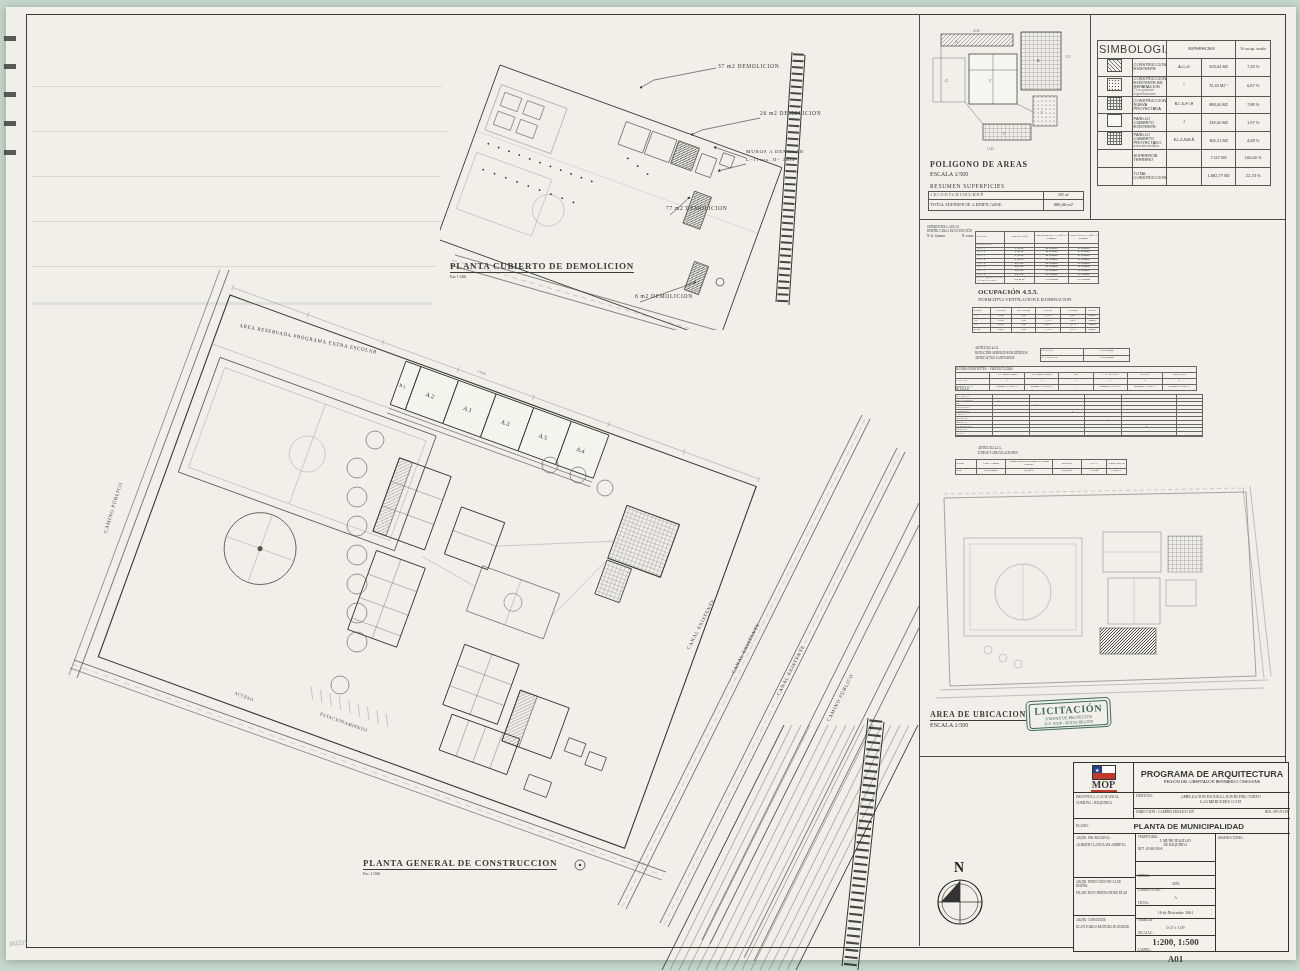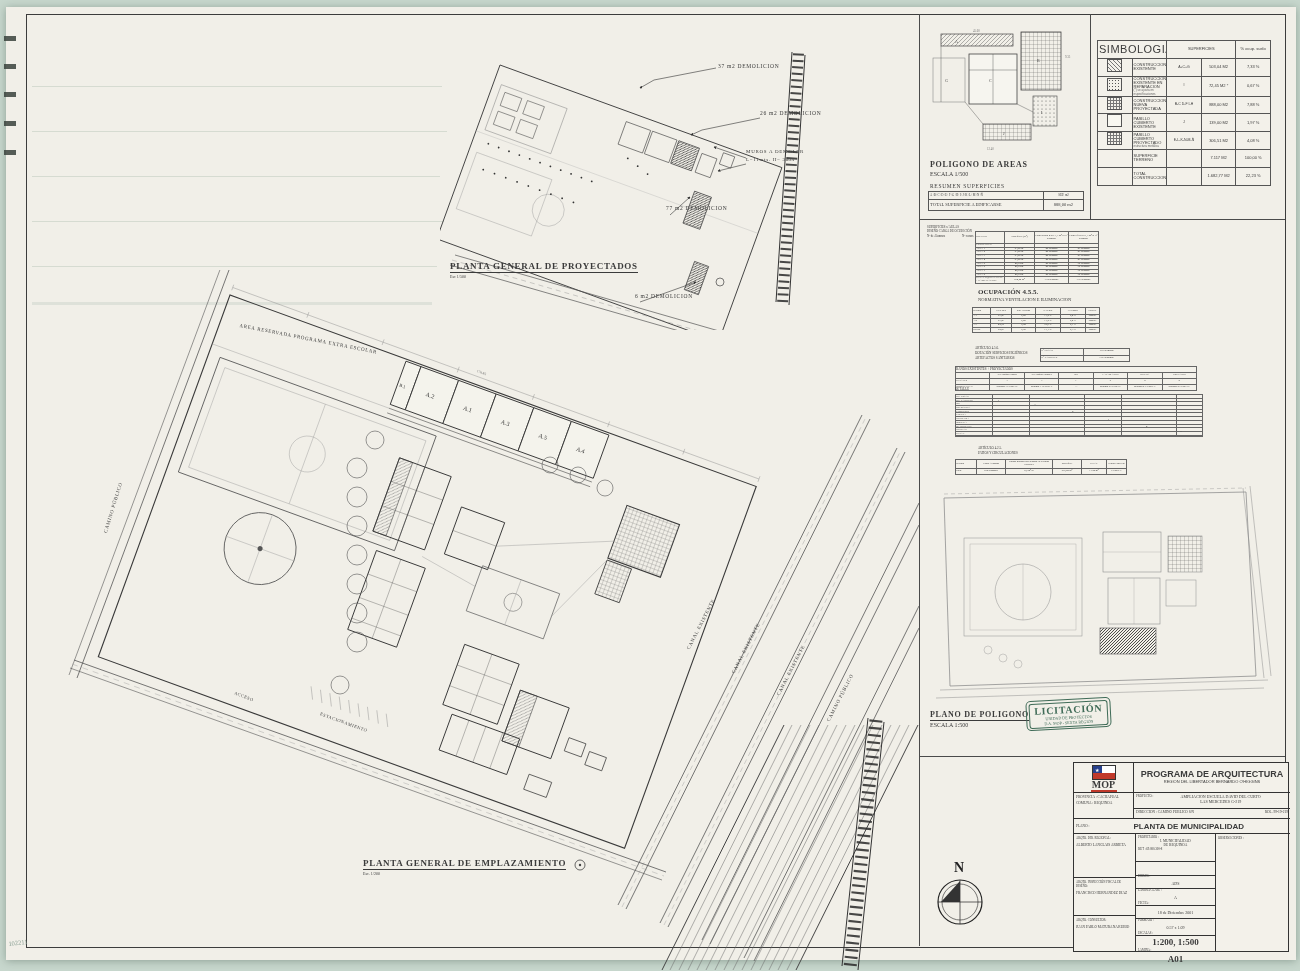--- a/index.html
+++ b/index.html
@@ -142,21 +142,21 @@
   <polyline points="230,195 250,177" stroke="#333" stroke-width=".6" fill="none" marker-end="url(#arw)"></polyline>
   <polyline points="200,282 256,262" stroke="#333" stroke-width=".6" fill="none" marker-end="url(#arw)"></polyline>
   <circle cx="280" cy="262" r="4" stroke="#444" stroke-width=".7" fill="none"></circle>
 </svg>
 <div class="lbl t55 sp" style="left:718px;top:63px">37 m2 DEMOLICION</div>
 <div class="lbl t55 sp" style="left:760px;top:110px">26 m2 DEMOLICION</div>
 <div class="lbl t5 sp" style="left:746px;top:149px">MUROS A DEMOLER</div>
 <div class="lbl t5 sp" style="left:746px;top:157px">L=11mts. H= 3mts</div>
 <div class="lbl t55 sp" style="left:666px;top:205px">77 m2 DEMOLICION</div>
 <div class="lbl t55 sp" style="left:635px;top:293px">6 m2 DEMOLICION</div>
-<div class="lbl t9 bold sp und" style="left:450px;top:261px">PLANTA GENERAL DE PROYECTADOS</div>
+<div class="lbl t9 bold sp und" style="left:450px;top:261px">PLANTA CUBIERTO DE DEMOLICION</div>
 <div class="lbl t4" style="left:450px;top:275px">Esc 1/500</div>
 
 <svg style="position:absolute;left:925px;top:28px" width="160" height="130" viewBox="0 0 160 130">
   <g stroke="#444" fill="none">
     <rect x="16" y="6" width="72" height="12" stroke-width=".7" fill="url(#diagHatch)"></rect>
     <rect x="96" y="4" width="40" height="58" stroke-width=".8" fill="url(#gridHatch)"></rect>
     <rect x="44" y="26" width="48" height="50" stroke-width=".8" fill="#f6f5ef"></rect>
     <line x1="44" y1="42" x2="92" y2="42" stroke-width=".4"></line>
     <line x1="68" y1="26" x2="68" y2="76" stroke-width=".4"></line>
     <rect x="8" y="30" width="32" height="44" stroke-width=".5" stroke="#777"></rect>
@@ -578,21 +578,21 @@
     <rect x="238" y="100" width="30" height="26" stroke-width=".5"></rect>
     <line x1="315" y1="8" x2="336" y2="198" stroke-width=".5"></line>
     <line x1="322" y1="6" x2="343" y2="196" stroke-width=".5"></line>
     <line x1="12" y1="210" x2="340" y2="200" stroke-width=".5"></line>
     <line x1="8" y1="218" x2="336" y2="208" stroke-width=".5"></line>
     <circle cx="60" cy="170" r="4" stroke-width=".4"></circle>
     <circle cx="75" cy="178" r="4" stroke-width=".4"></circle>
     <circle cx="90" cy="184" r="4" stroke-width=".4"></circle>
   </g>
 </svg>
-<div class="lbl t8 bold sp und" style="left:930px;top:710px">PLANO DE POLIGONO</div>
+<div class="lbl t8 bold sp und" style="left:930px;top:710px">AREA DE UBICACION</div>
 <div class="lbl t6" style="left:930px;top:722px">ESCALA 1:500</div>
 
 <div class="stamp" style="left:1026px;top:699px">
   <div class="outer">
       <div class="inner">
     <div class="t10 bold sp">LICITACIÓN</div>
     <div class="t4">UNIDAD DE PROYECTOS</div>
     <div class="t4">D.A. MOP - SEXTA REGIÓN</div>
   </div>
     </div>
@@ -715,21 +715,21 @@
   <circle cx="550" cy="595" r="5" stroke="#444" stroke-width=".8" fill="none"></circle>
   <circle cx="550" cy="595" r="1.2" fill="#444"></circle>
 </svg>
 
 <div class="lbl t5 sp rot" style="left:240px;top:323px;transform:rotate(11deg)">AREA RESERVADA PROGRAMA EXTRA ESCOLAR</div>
 <div class="lbl t5 sp rot" style="left:103px;top:532px;transform:rotate(-73deg)">CAMINO PÚBLICO</div>
 <div class="lbl t5 sp rot" style="left:686px;top:648px;transform:rotate(-63deg)">CANAL EXISTENTE</div>
 <div class="lbl t5 sp rot" style="left:731px;top:672px;transform:rotate(-63deg)">CANAL EXISTENTE</div>
 <div class="lbl t5 sp rot" style="left:776px;top:694px;transform:rotate(-63deg)">CANAL EXISTENTE</div>
 <div class="lbl t5 sp rot" style="left:826px;top:720px;transform:rotate(-63deg)">CAMINO PÚBLICO</div>
-<div class="lbl t9 bold sp und" style="left:363px;top:858px">PLANTA GENERAL DE EMPLAZAMIENTO</div>
+<div class="lbl t9 bold sp und" style="left:363px;top:858px">PLANTA GENERAL DE CONSTRUCCION</div>
 <div class="lbl t4" style="left:363px;top:872px">Esc. 1/200</div>
 
 <svg style="position:absolute;left:928px;top:856px" width="64" height="76" viewBox="0 0 64 76">
   <text x="26" y="16" font-size="14" font-weight="bold" fill="#222" font-family="Liberation Serif,serif">N</text>
   <circle cx="32" cy="46" r="22" stroke="#222" stroke-width="1.2" fill="none"></circle>
   <circle cx="32" cy="46" r="18" stroke="#222" stroke-width=".6" fill="none"></circle>
   <line x1="10" y1="46" x2="54" y2="46" stroke="#222" stroke-width=".7"></line>
   <line x1="32" y1="24" x2="32" y2="68" stroke="#222" stroke-width=".7"></line>
   <path d="M32,46 L32,25 L13,46 Z" fill="#333"></path>
 </svg>

